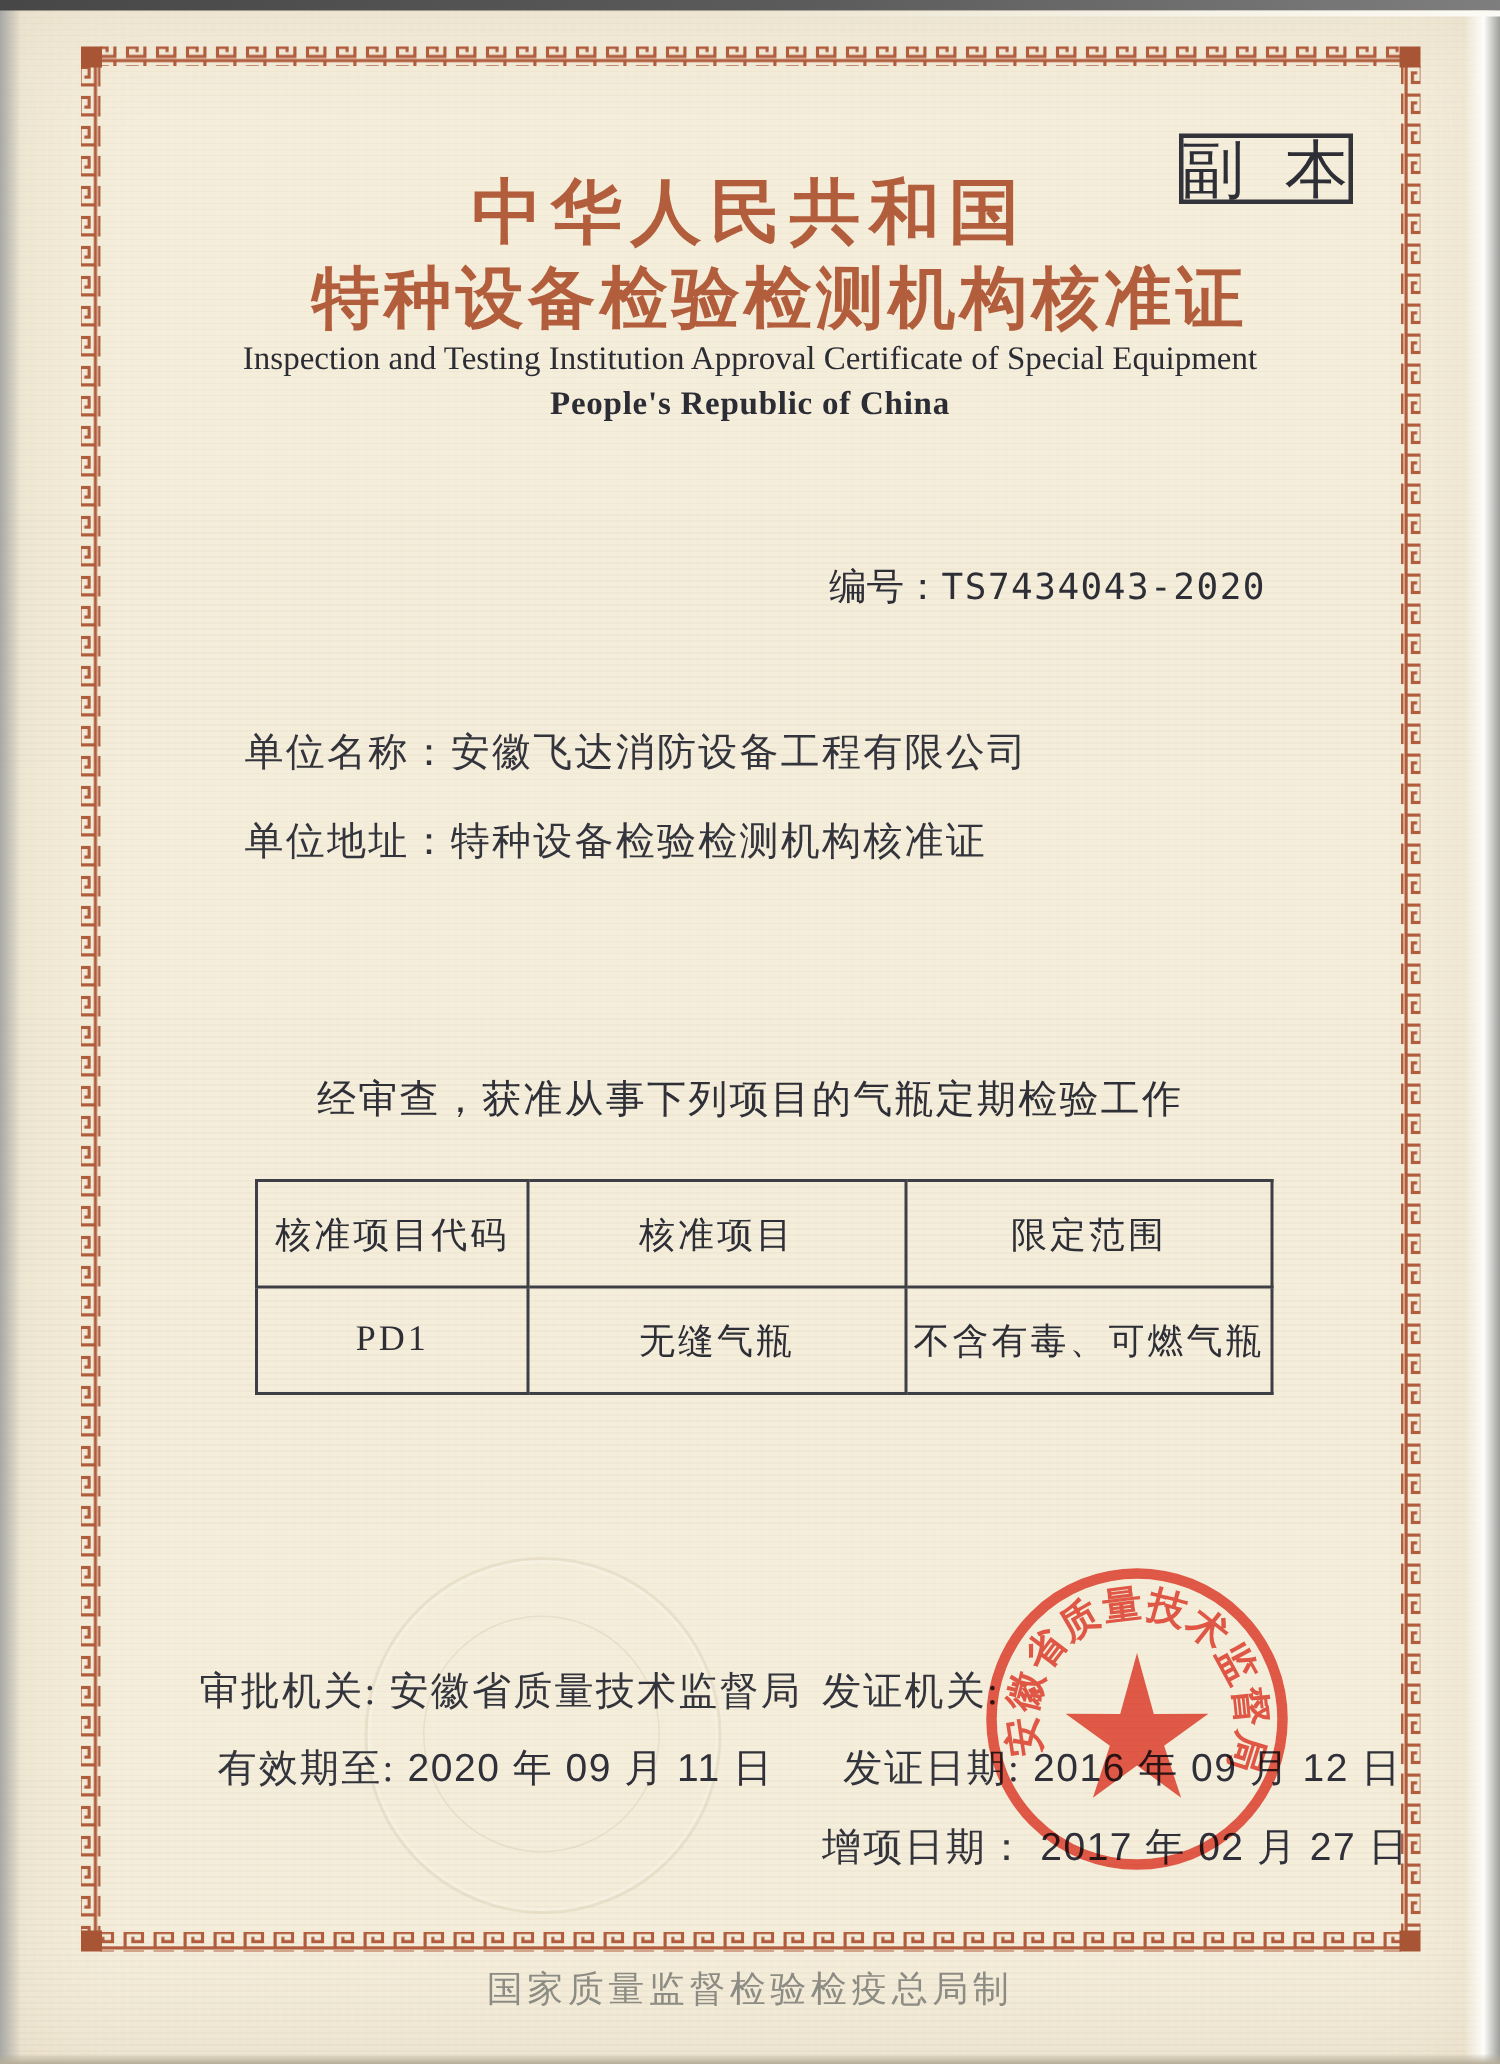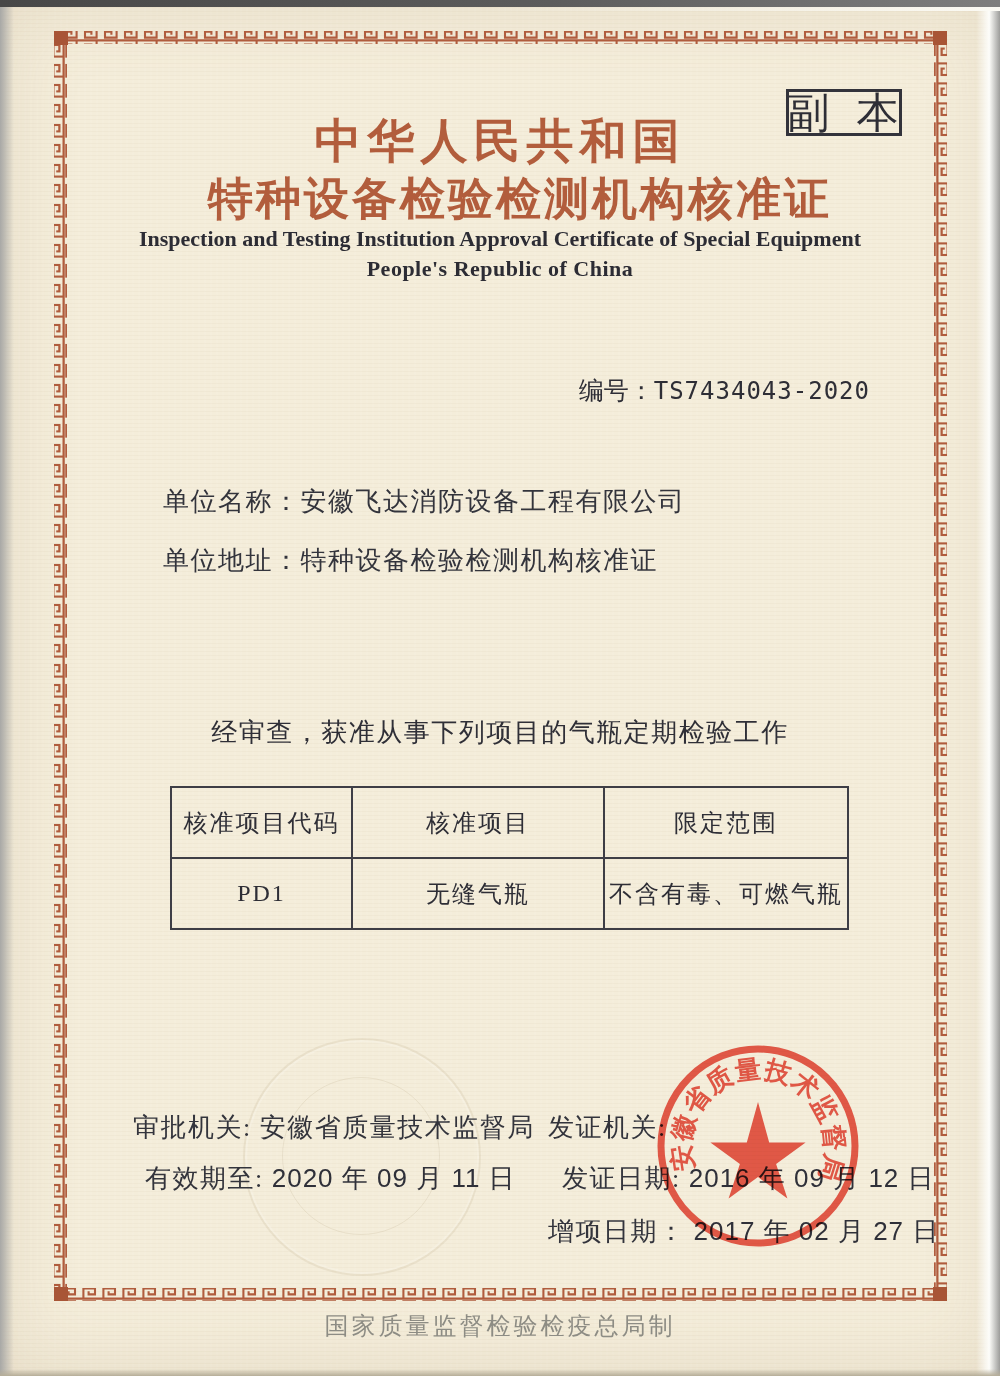--- a/index.html
+++ b/index.html
@@ -37,32 +37,32 @@
     font-family:"Liberation Sans","DejaVu Sans",sans-serif;
     font-size:47px;font-weight:bold;color:#b25d3c;letter-spacing:6px;
   }
   .title-cn2{
     left:0;top:169px;width:1000px;text-align:center;margin:0;
     font-family:"Liberation Sans","DejaVu Sans",sans-serif;
     font-size:45px;font-weight:bold;color:#b25d3c;letter-spacing:3px;padding-left:20px;
   }
   .title-en1{
     left:0;top:226px;width:1000px;text-align:center;
-    font-size:22px;font-weight:bold;color:#2c2c34;
+    font-size:22px;font-weight:normal;color:#2c2c34;
   }
   .title-en2{
     left:0;top:256px;width:1000px;text-align:center;
     font-size:22px;font-weight:bold;color:#2c2c34;letter-spacing:0.5px;
   }
   .subtitle{
     left:0;top:306px;width:1000px;text-align:center;
     font-size:31px;font-weight:600;color:#26262e;letter-spacing:2px;
   }
   .cert-no{
-    top:374px;right:130px;
+    top:374px;right:156px;
     font-size:25px;color:#2e2e36;
   }
   .cert-no .num{font-family:"DejaVu Sans Mono","Liberation Mono",monospace;font-size:24px;letter-spacing:1px;}
   .field-line{font-size:26px;color:#33343c;letter-spacing:1.5px;}
   .unit-name{left:163px;top:484px;}
   .unit-addr{left:163px;top:543px;}
   .statement{
     left:0;top:715px;width:1000px;text-align:center;
     font-size:26px;color:#2f2f37;letter-spacing:1.5px;
   }

